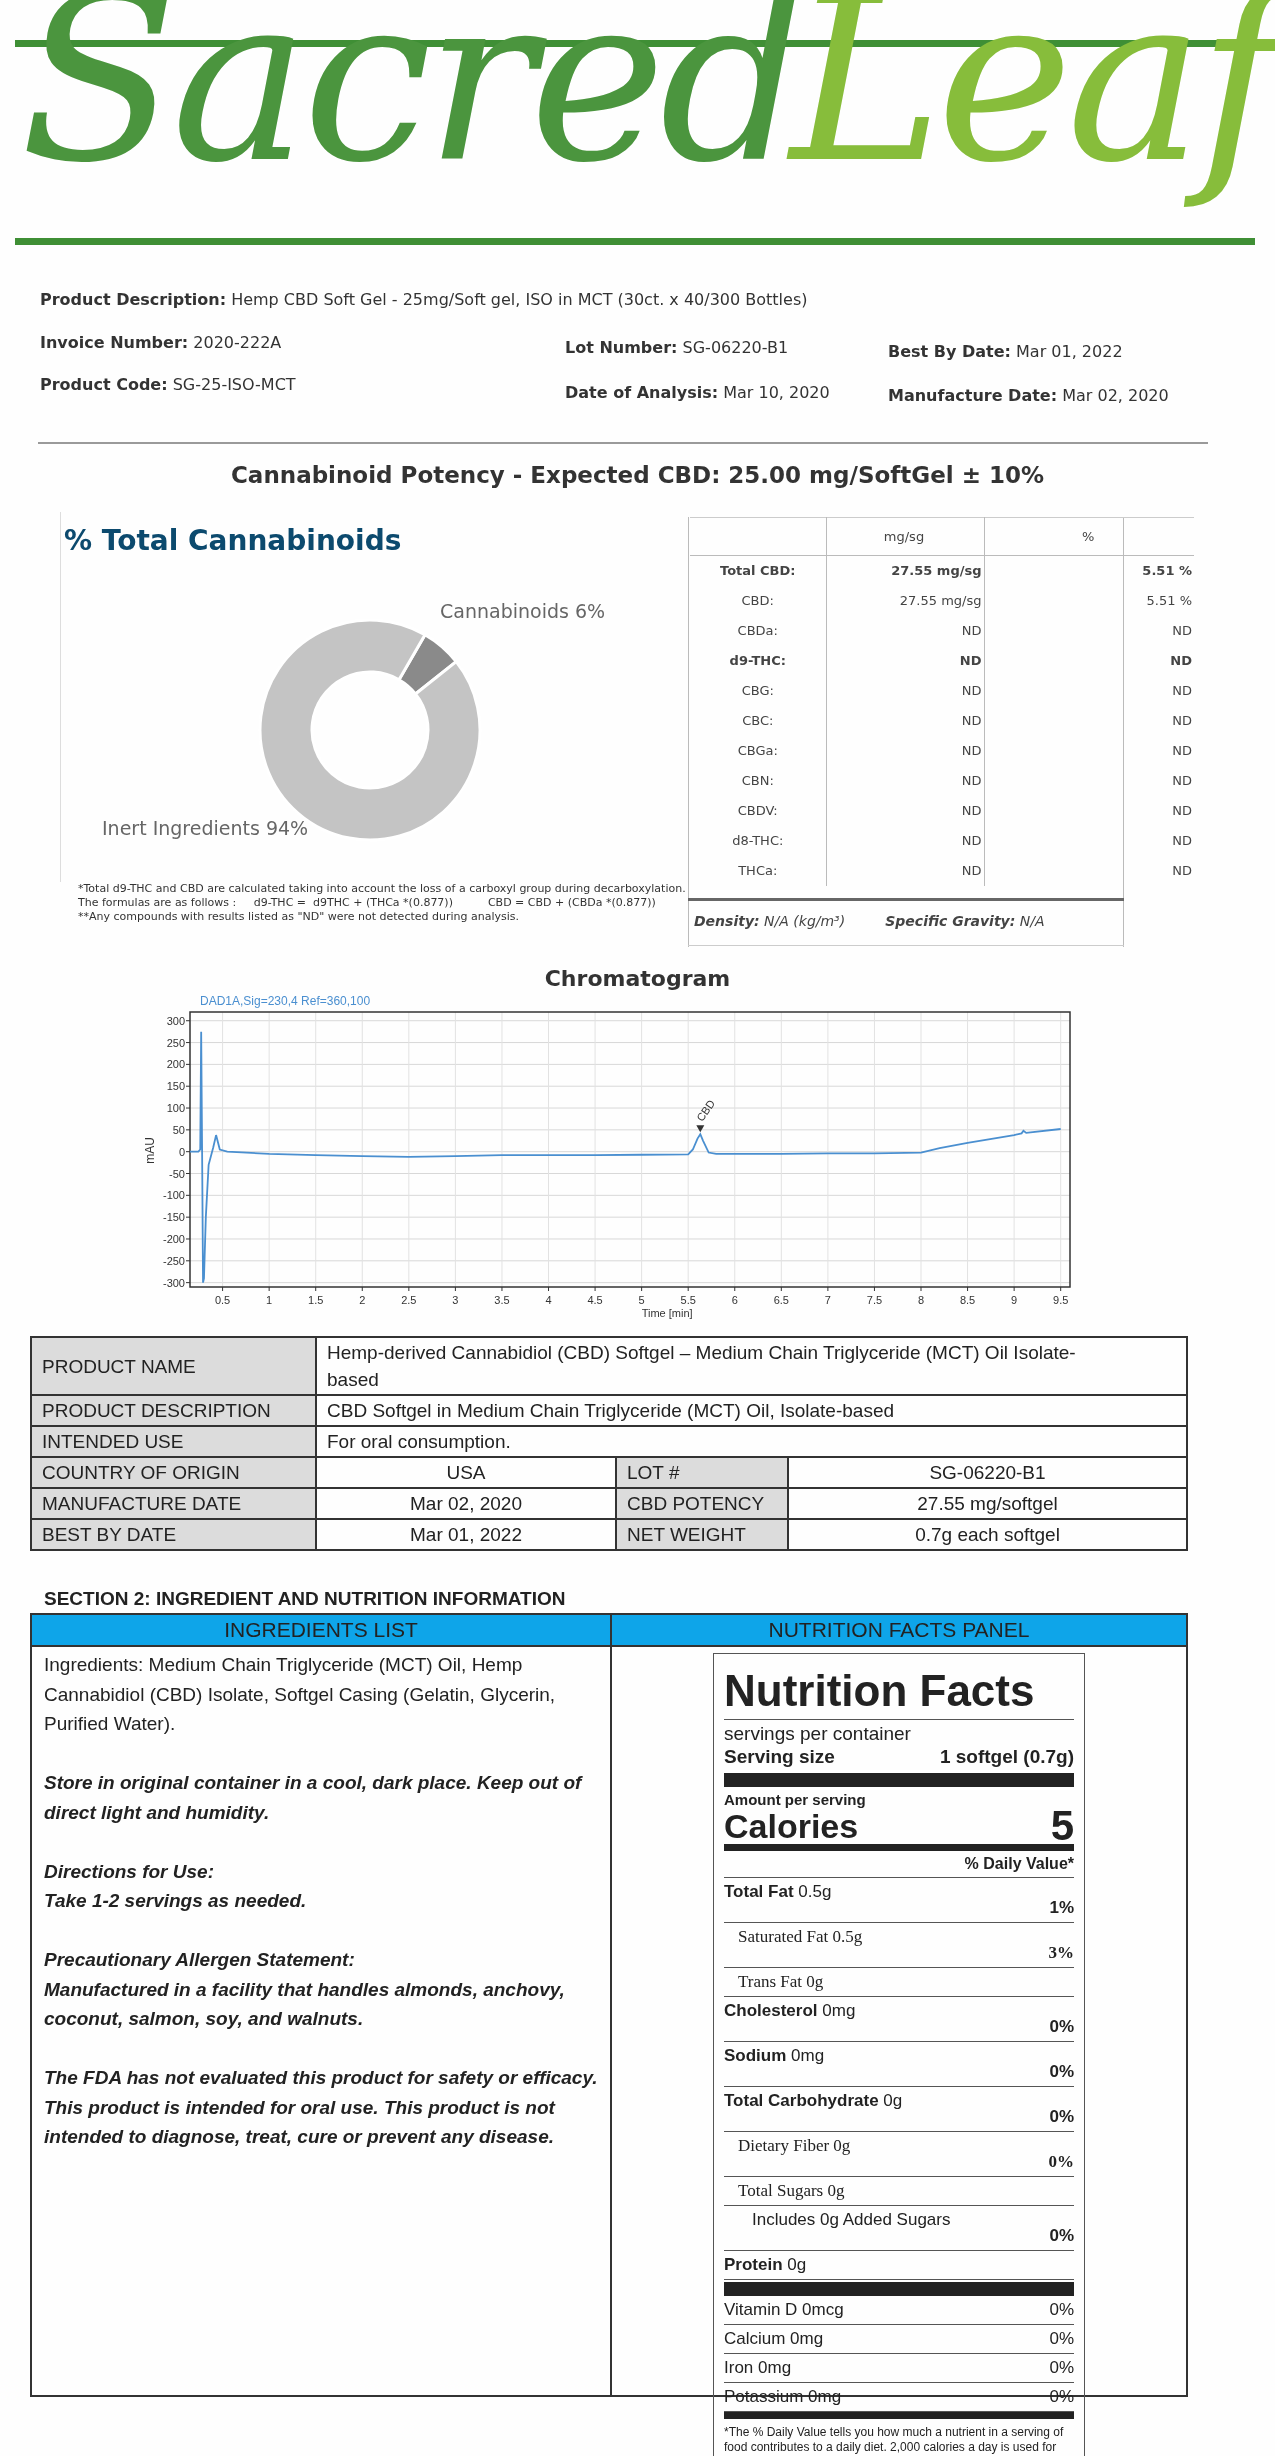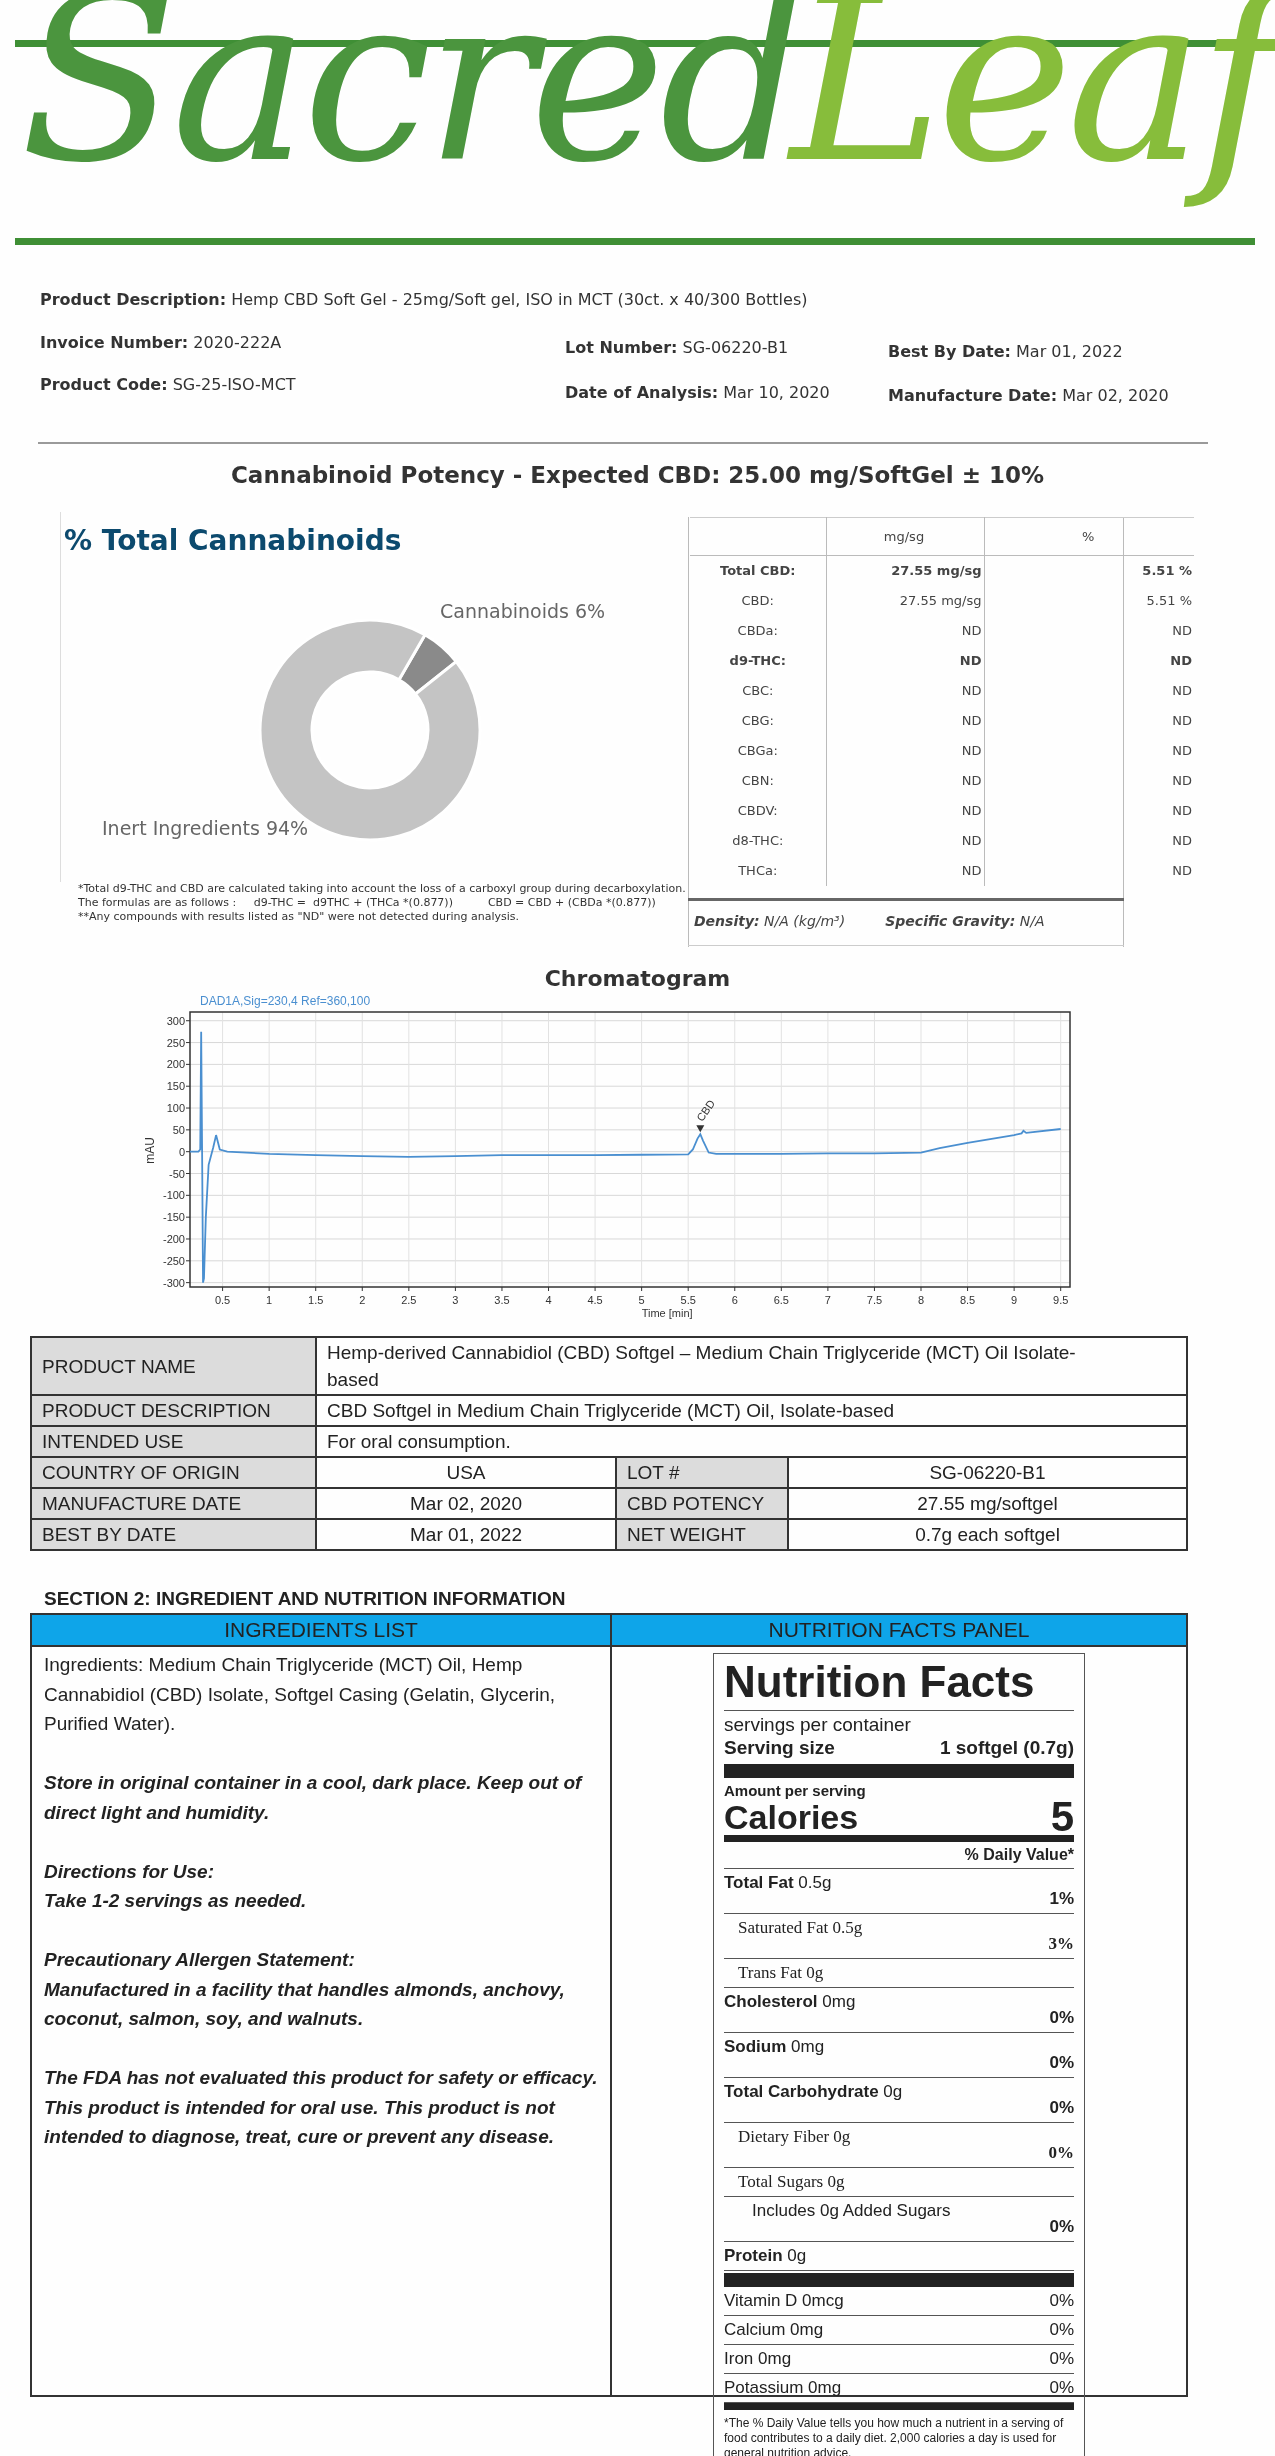--- a/index.html
+++ b/index.html
@@ -43,21 +43,21 @@
   
   .sec2 { left: 44px; top: 1588px; font-family: "Liberation Sans", sans-serif; font-size: 19px; font-weight: bold; color: #222; }
   .s2tab { left: 30px; top: 1613px; width: 1158px; height: 784px; border: 2px solid #333; }
   .s2head { position: absolute; top: 0; height: 32px; background: #0ea5e9; border-bottom: 2px solid #333; text-align: center; font-family: "Liberation Sans", sans-serif; font-size: 21px; line-height: 30px; color: #222; }
   .s2div { position: absolute; left: 578px; top: 0; width: 2px; height: 780px; background: #333; }
   .ingr { left: 44px; top: 1650px; width: 560px; font-family: "Liberation Sans", sans-serif; font-size: 19px; line-height: 29.5px; color: #222; }
   .ingr p { margin-bottom: 29.5px; }
   .ingr .it { font-style: italic; font-weight: bold; }
   
   .nf { left: 713px; top: 1653px; width: 372px; border: 1px solid #555; padding: 4px 10px 8px 10px; font-family: "Liberation Sans", sans-serif; color: #222; }
-  .nf-title { font-size: 44px; font-weight: bold; letter-spacing: 0px; line-height: 48px; border-bottom: 1px solid #555; padding-bottom: 4px; white-space: nowrap; }
+  .nf-title { font-size: 44px; font-weight: bold; letter-spacing: 0px; line-height: 48px; border-bottom: 1px solid #555; padding-bottom: 4px; white-space: nowrap; margin-top: 9px; }
   .nf-row { display: flex; justify-content: space-between; font-size: 17px; line-height: 28px; border-bottom: 1px solid #555; white-space: nowrap; }
   .nf-row.ind { padding-left: 14px; font-family: Liberation Serif, serif; }
   .nf-row.ind2 { padding-left: 28px; gap: 48px; }
   .nf-row b { font-weight: bold; margin-top: 16px; }
   .nf-thick { height: 14px; background: #222; }
   .nf-med { height: 7px; background: #222; }
   .nf-foot { font-size: 12px; line-height: 15px; margin-top: 6px; }
 </style>
 </head>
 <body>
@@ -131,26 +131,26 @@
         <td class="c1">CBDa:</td>
         <td class="c2">ND</td>
         <td class="c3">ND</td>
       </tr>
       <tr class="bold">
         <td class="c1">d9-THC:</td>
         <td class="c2">ND</td>
         <td class="c3">ND</td>
       </tr>
       <tr>
+        <td class="c1">CBG:</td>
+        <td class="c2">ND</td>
+        <td class="c3">ND</td>
+      </tr>
+      <tr>
         <td class="c1">CBC:</td>
-        <td class="c2">ND</td>
-        <td class="c3">ND</td>
-      </tr>
-      <tr>
-        <td class="c1">CBG:</td>
         <td class="c2">ND</td>
         <td class="c3">ND</td>
       </tr>
       <tr>
         <td class="c1">CBGa:</td>
         <td class="c2">ND</td>
         <td class="c3">ND</td>
       </tr>
       <tr>
         <td class="c1">CBN:</td>

